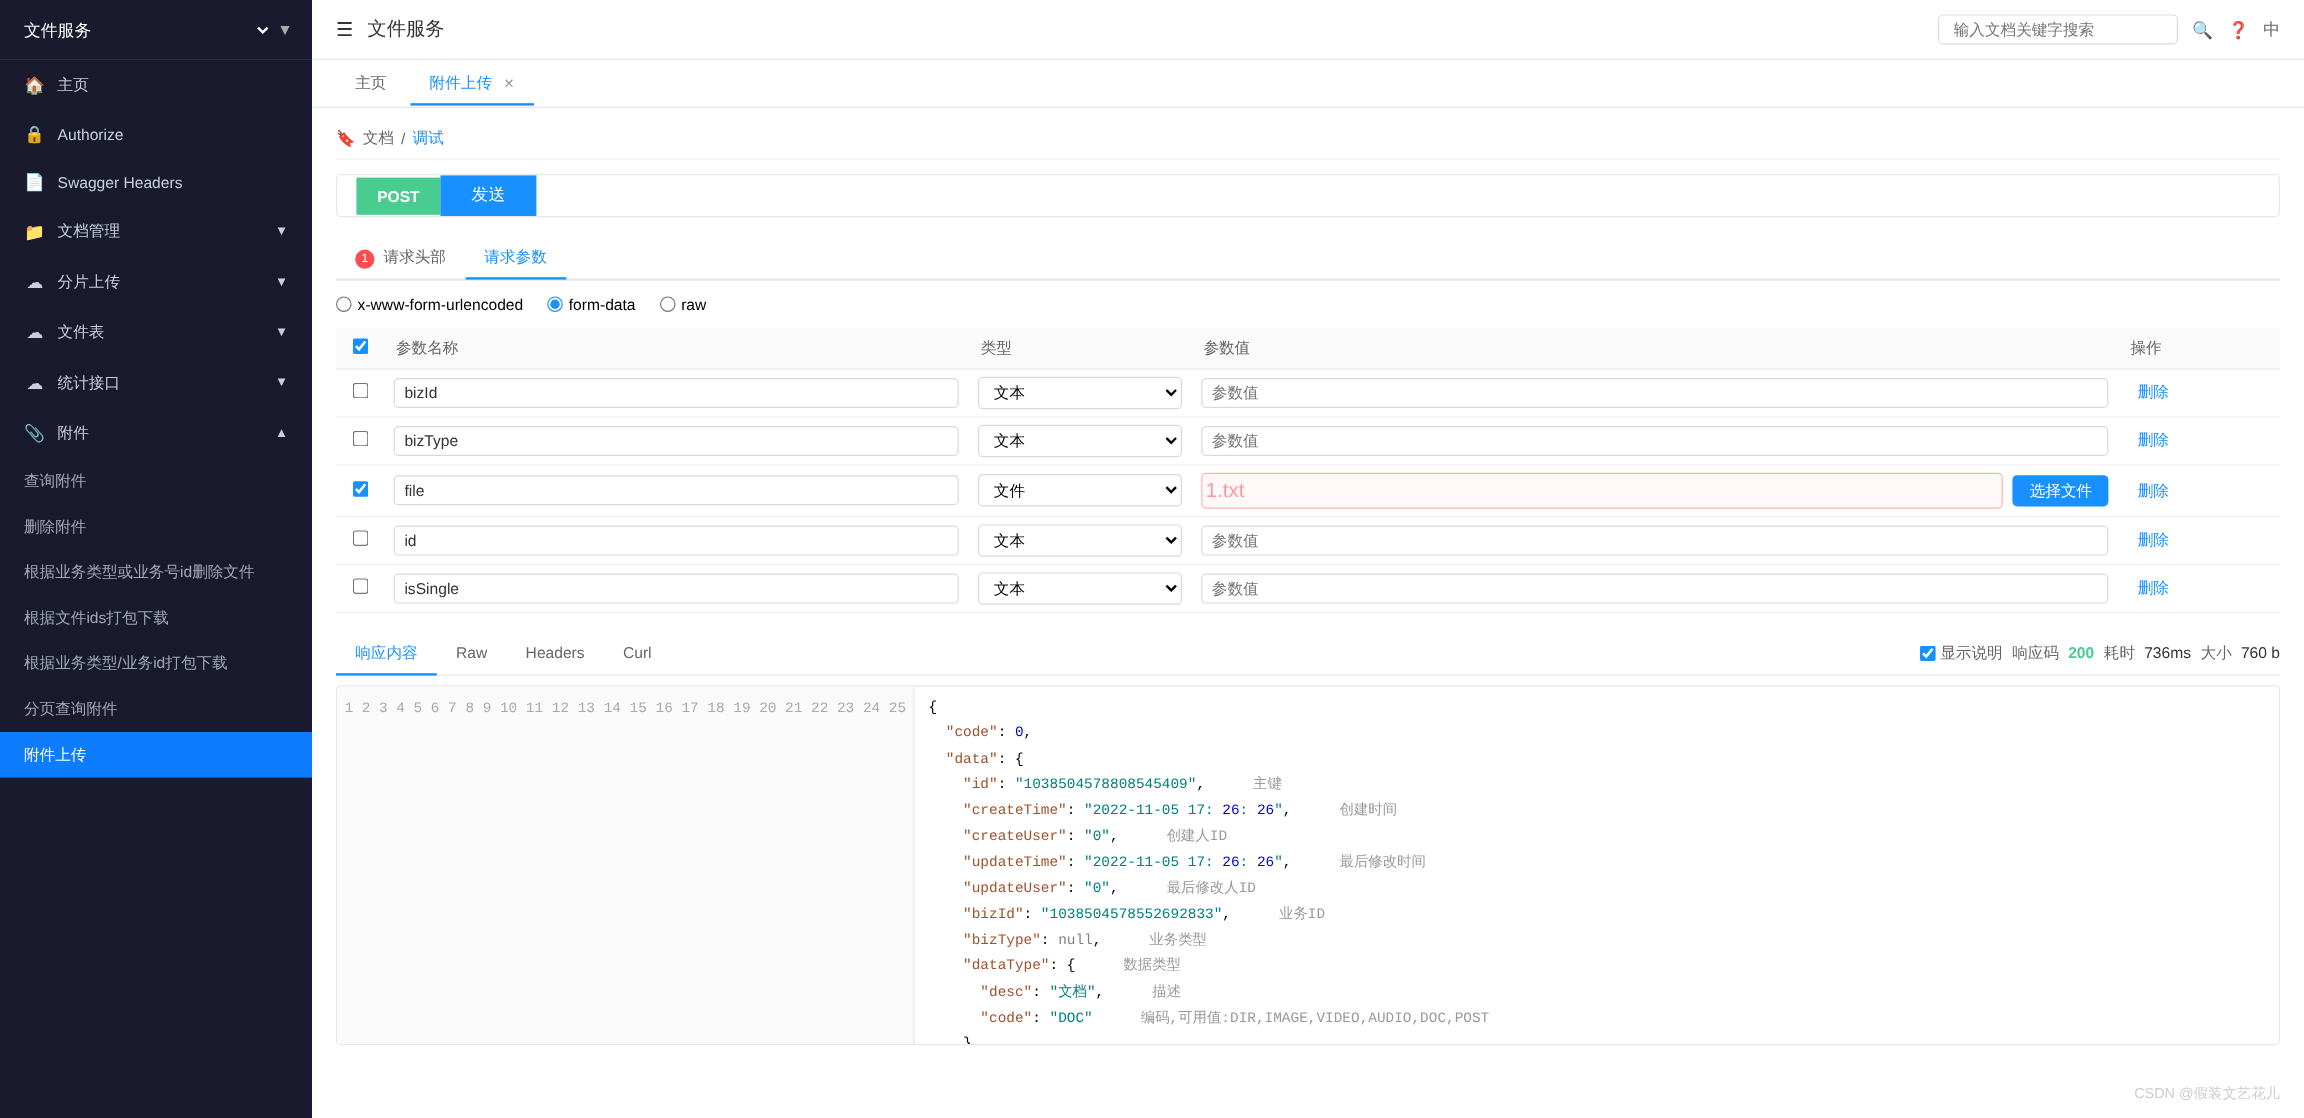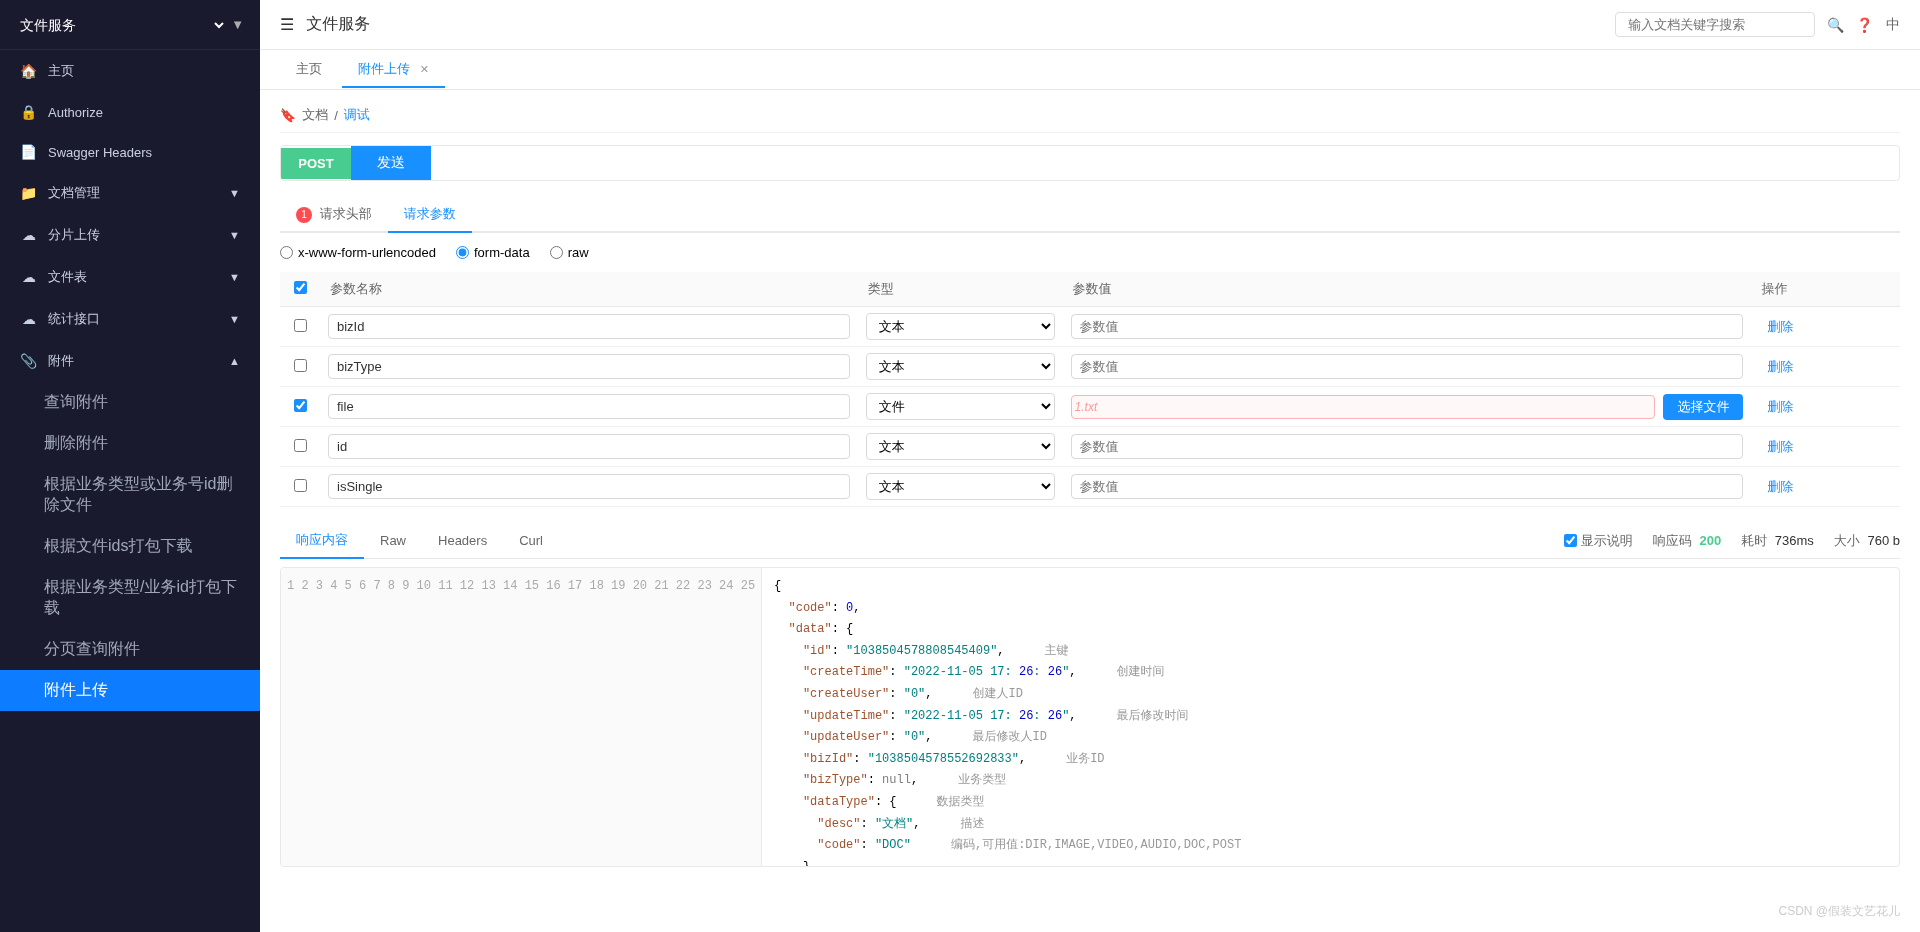--- a/index.html
+++ b/index.html
@@ -44,24 +44,24 @@
       font-size: 13px;
       gap: 10px;
       transition: background 0.2s;
     }
     .sidebar-item .icon { font-size: 14px; width: 18px; text-align: center; }
     .sidebar-item .arrow { margin-left: auto; font-size: 11px; }
 
     .sidebar-sub-item {
       display: flex;
       align-items: center;
-      padding: 10px 20px 10px 44px;
+      padding: 10px 20px 10px 20px;
       cursor: pointer;
       color: #a0a8b8;
-      font-size: 16px;
+      font-size: 13px;
       transition: background 0.2s;
     }
     .sidebar-sub-item.active { background: #0d7cff; color: #fff; }
 
     
     .main {
       flex: 1;
       display: flex;
       flex-direction: column;
       overflow: hidden;
@@ -156,20 +156,21 @@
       overflow: hidden;
     }
     .method-badge {
       padding: 8px 16px;
       font-weight: bold;
       font-size: 13px;
       color: #fff;
       background: #49cc90;
       min-width: 70px;
       text-align: center;
+      margin-left: 16px;
     }
     .method-badge.post { background: #49cc90; }
     .endpoint-path {
       flex: 1;
       padding: 8px 12px;
       font-size: 13px;
       color: #333;
       background: #fff;
     }
     .send-btn {
@@ -266,25 +267,24 @@
       cursor: pointer;
       font-size: 13px;
       padding: 4px 8px;
     }
     .file-input-row { display: flex; align-items: center; gap: 8px; }
     .file-text-input {
       flex: 1;
       border: 1px solid #ffb3b3;
       border-radius: 4px;
       padding: 4px 3px;
-      font-size: 12px;
+      font-size: 17px;
       outline: none;
       background: #fff8f8;
       color: #ff9999;
-      font-style: italic;
     }
     .choose-file-btn {
       background: #1890ff;
       color: #fff;
       border: none;
       padding: 4px 14px;
       border-radius: 4px;
       cursor: pointer;
       font-size: 13px;
       white-space: nowrap;
@@ -305,21 +305,21 @@
       cursor: pointer;
       color: #666;
       border-bottom: 2px solid transparent;
       margin-bottom: -1px;
     }
     .resp-tab.active { color: #1890ff; border-bottom: 2px solid #1890ff; }
     .resp-meta {
       margin-left: auto;
       display: flex;
       align-items: center;
-      gap: 20px;
+      gap: 8px;
       font-size: 13px;
       color: #666;
     }
     .resp-meta .status-200 { color: #49cc90; font-weight: bold; }
     .resp-meta-item { color: #666; }
     .show-desc { display: flex; align-items: center; gap: 4px; }
     .show-desc input[type=checkbox] { accent-color: #1890ff; }
 
     
     .code-area {

